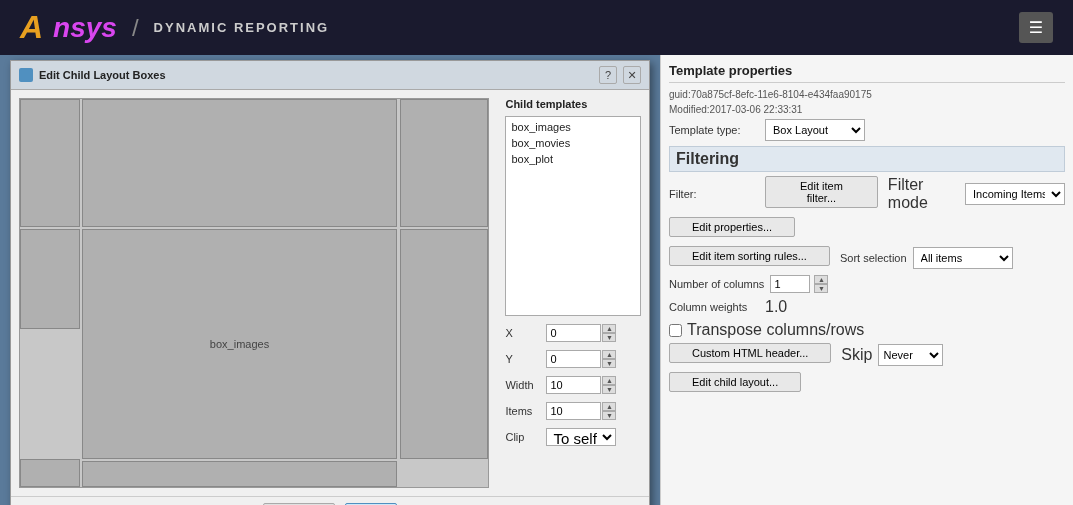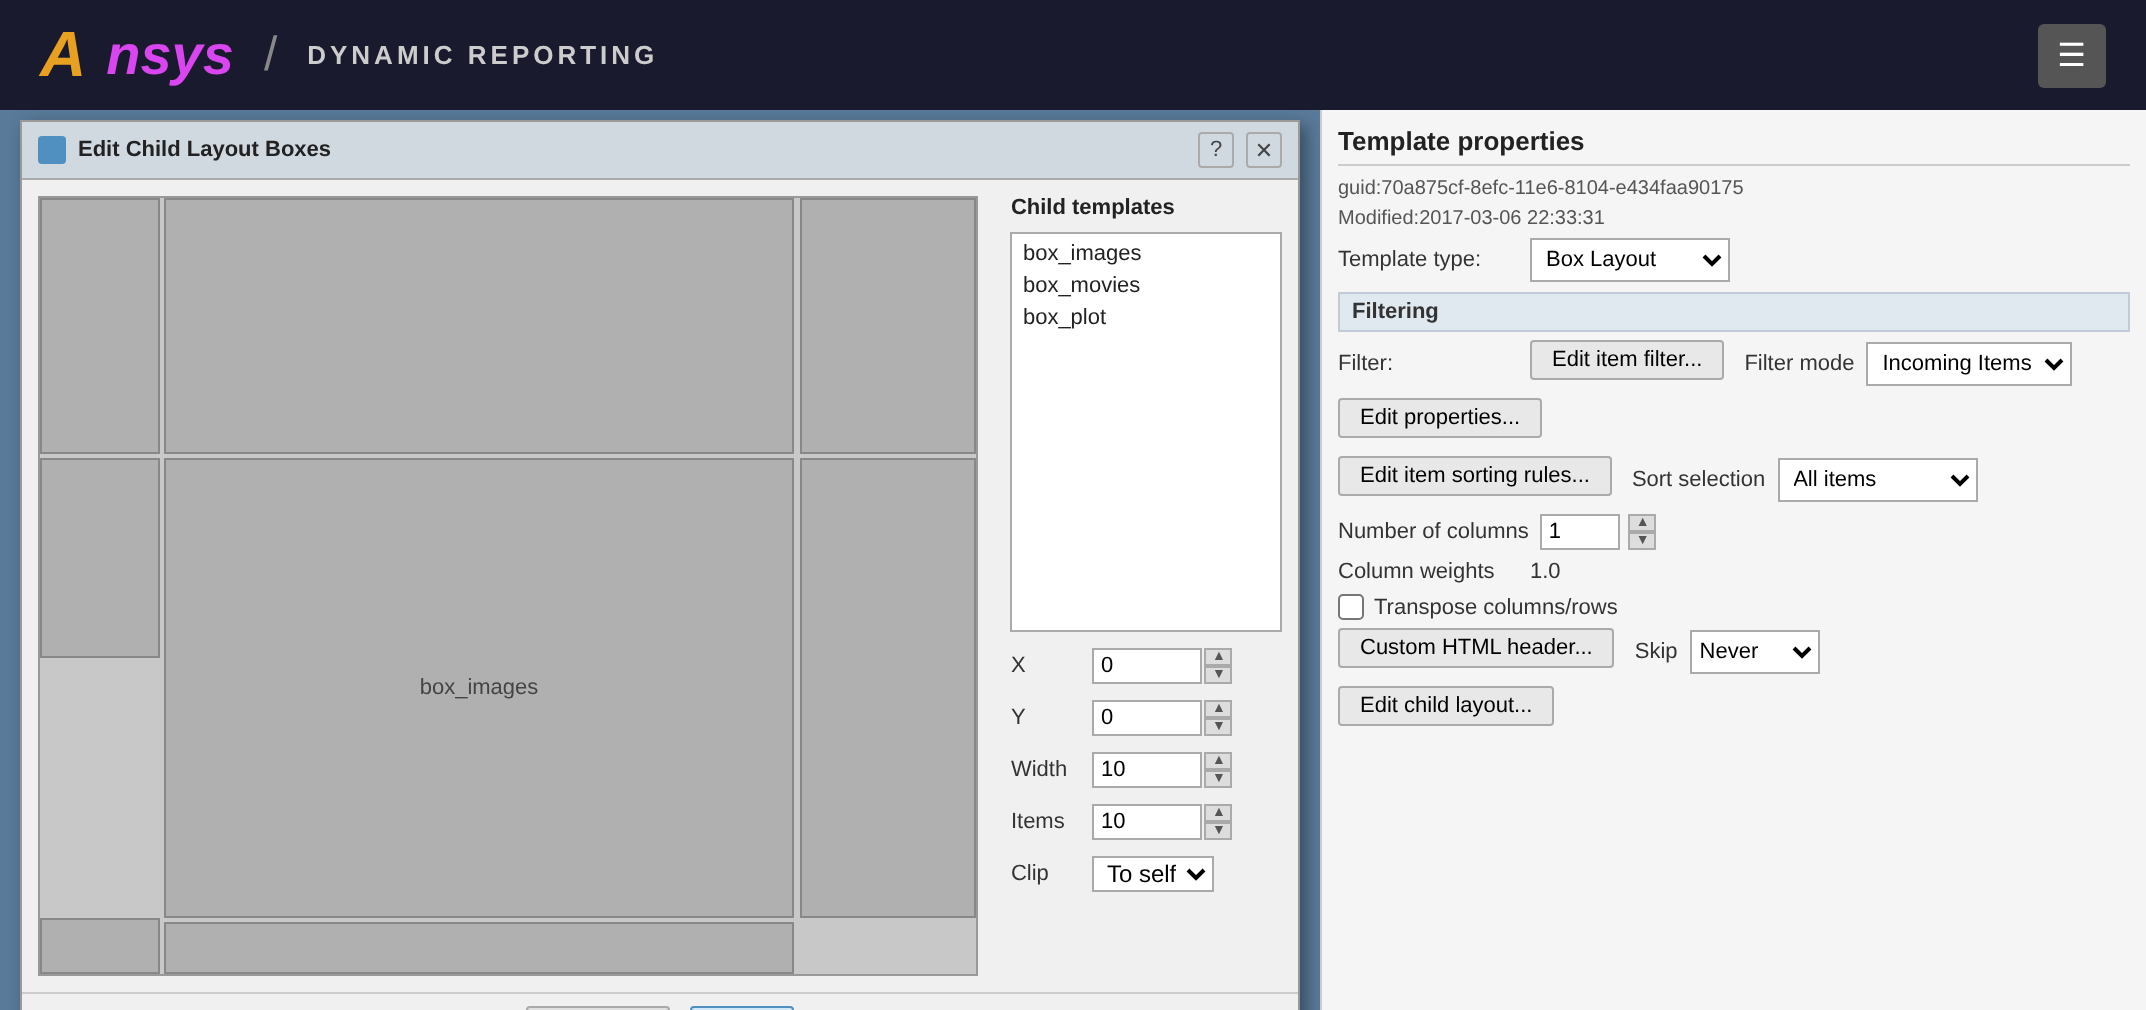--- a/index.html
+++ b/index.html
@@ -225,21 +225,21 @@
     }
 
     .clip-row {
       display: flex;
       align-items: center;
       gap: 3px;
       margin-top: 4px;
     }
     .clip-select {
       height: 18px;
-      font-size: 12px;
+      font-size: 15px;
       border: 1px solid #aaa;
       background: white;
       padding: 0 2px;
     }
 
     
     .dialog-footer {
       display: flex;
       justify-content: center;
       gap: 10px;
@@ -293,38 +293,38 @@
       height: 22px;
       font-size: 11px;
       border: 1px solid #aaa;
       background: white;
       padding: 0 3px;
       min-width: 100px;
     }
     .section-header {
       background: #e0e8f0;
       padding: 3px 6px;
-      font-size: 11px;
+      font-size: 16px;
       font-weight: bold;
       color: #333;
       margin: 5px 0 4px 0;
       border: 1px solid #c0ccd8;
     }
     .props-btn {
-      padding: 3px 10px;
+      padding: 3px 22px;
       font-size: 11px;
       cursor: pointer;
       border: 1px solid #aaa;
       background: #e8e8e8;
       border-radius: 2px;
       margin-right: 4px;
       margin-bottom: 4px;
     }
     .props-text {
-      font-size: 11px;
+      font-size: 16px;
       color: #333;
     }
     .props-input-sm {
       width: 40px;
       height: 18px;
       border: 1px solid #aaa;
       font-size: 11px;
       padding: 0 3px;
     }
     .checkbox-row {

